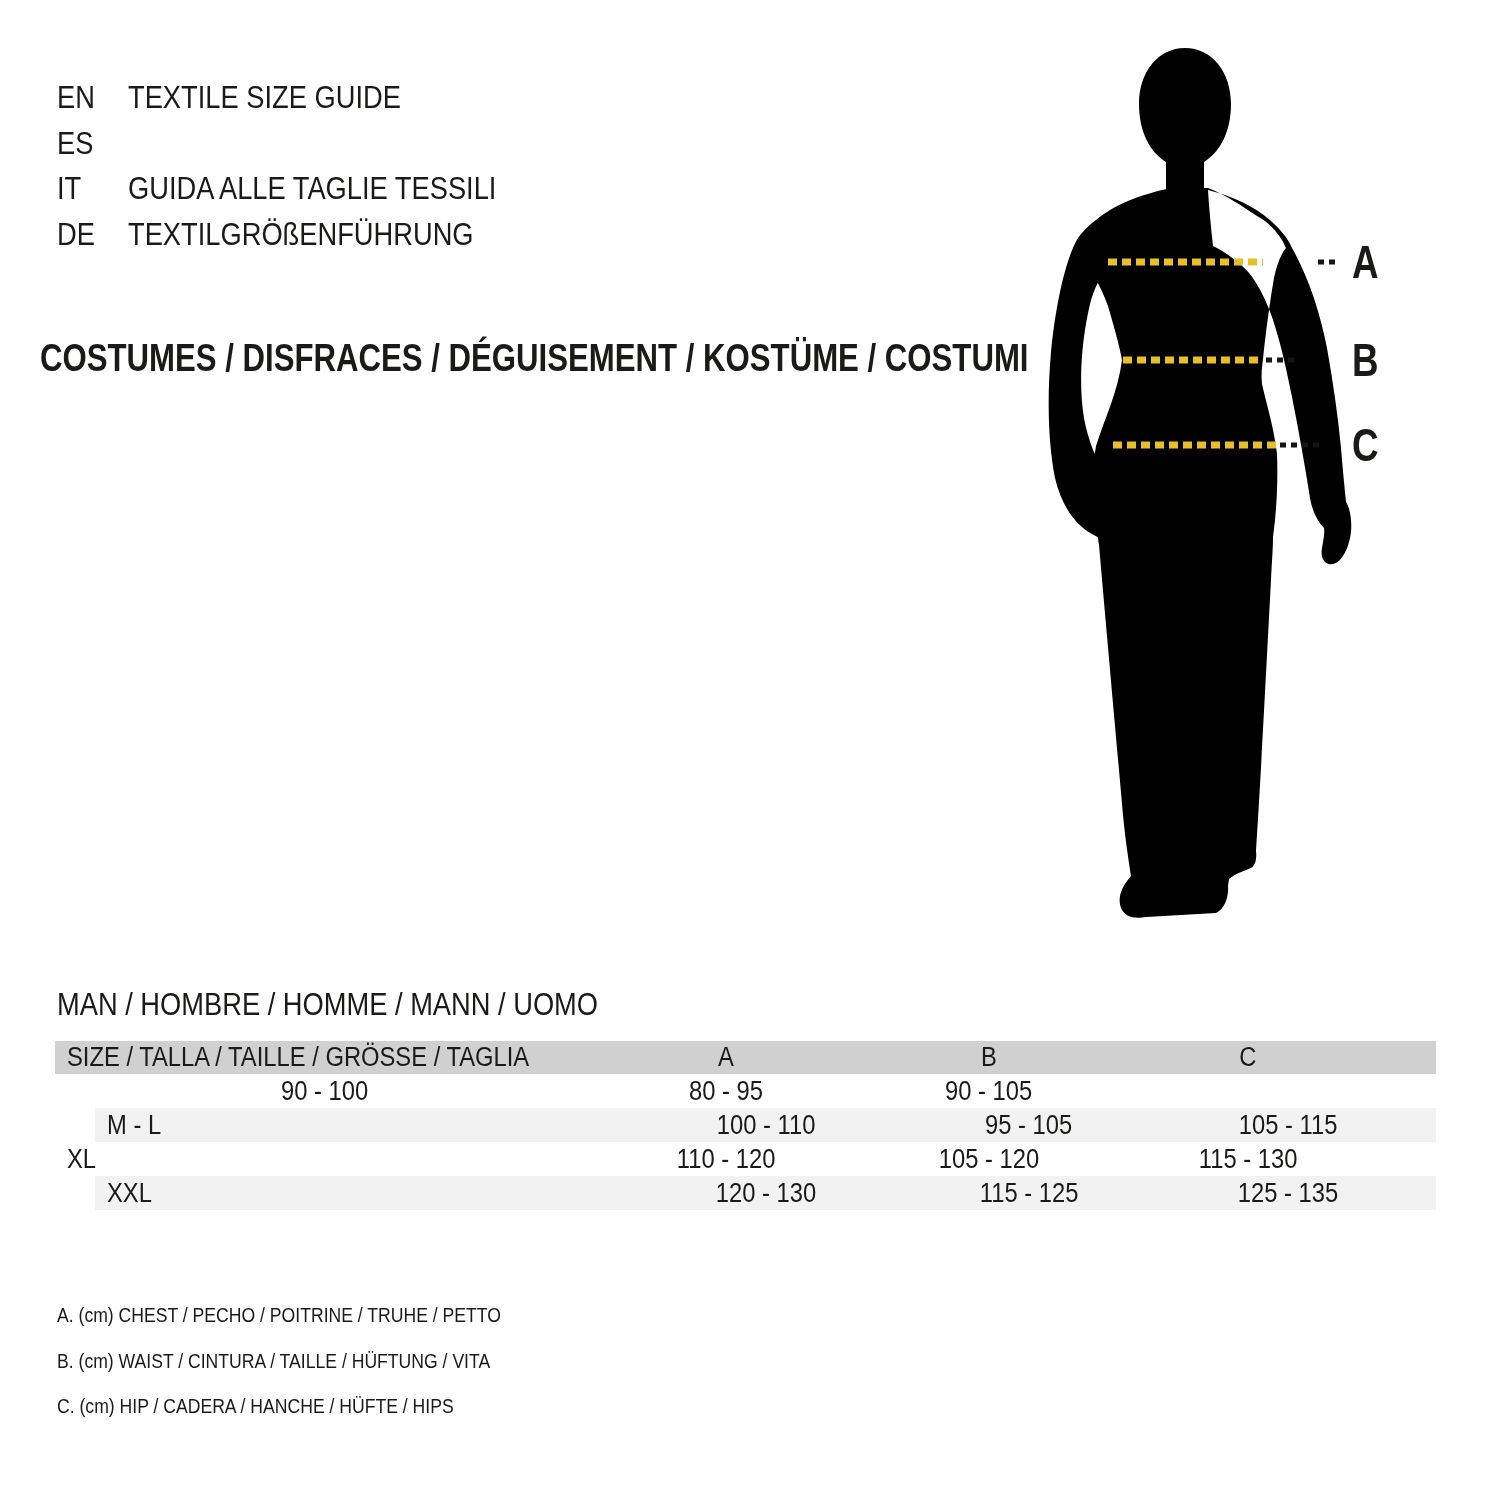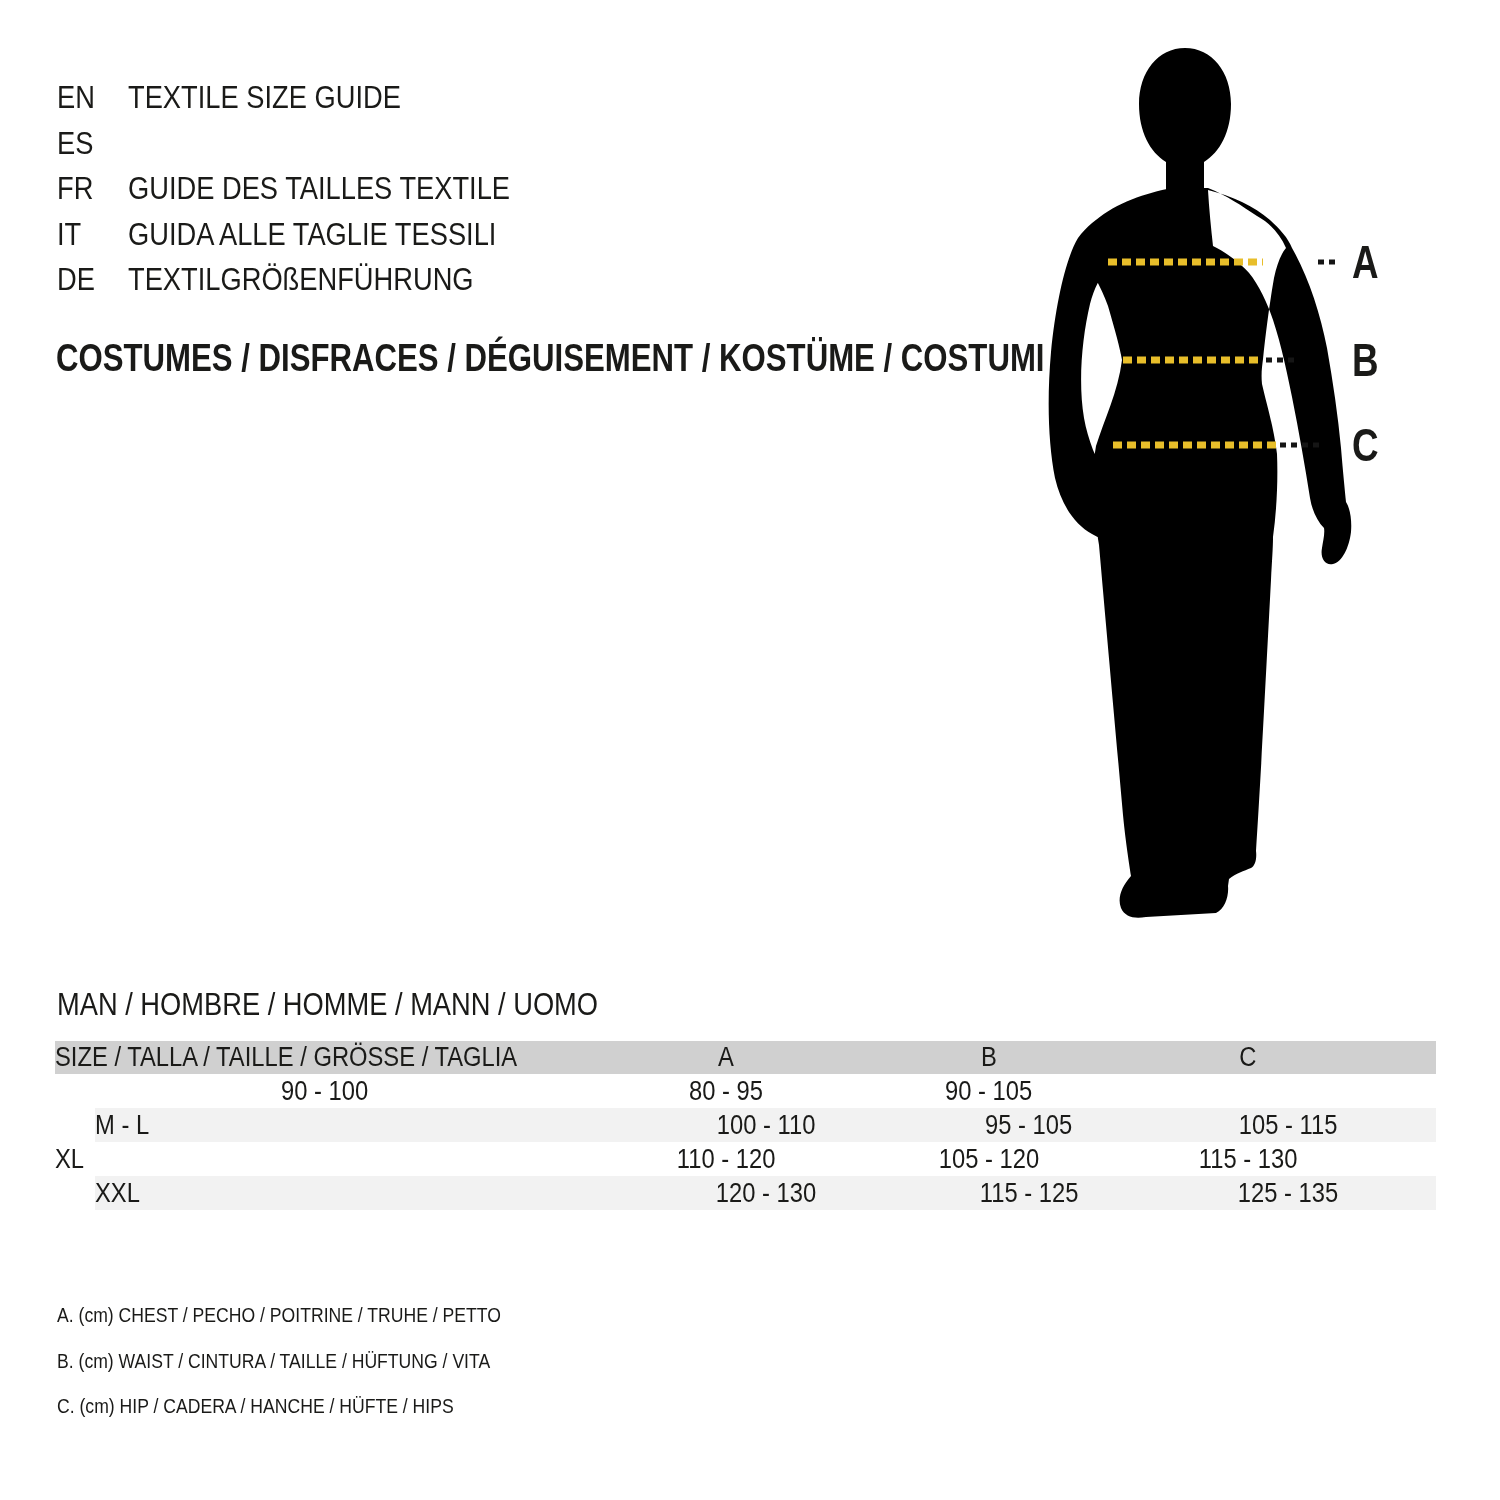--- a/index.html
+++ b/index.html
@@ -15,64 +15,60 @@
     font-family:"Liberation Sans","DejaVu Sans",sans-serif;color:var(--ink);
   }
   .cond{display:inline-block;transform:scaleX(0.88);transform-origin:0 50%;white-space:nowrap;}
   .cond-c{display:inline-block;transform:scaleX(0.88);transform-origin:50% 50%;white-space:nowrap;}
 
   
   .langs{position:absolute;left:57px;top:75px;}
   .lang-row{display:grid;grid-template-columns:71px auto;height:45.5px;line-height:45.5px;font-size:31px;}
 
   
-  .costumes{position:absolute;left:56px;top:337px;margin:0;font-size:38px;line-height:42px;font-weight:bold;}
+  .costumes{position:absolute;left:40px;top:337px;margin:0;font-size:38px;line-height:42px;font-weight:bold;}
   .costumes .cond{transform:scaleX(0.82);}
 
   
   .figure{position:absolute;left:1040px;top:40px;width:320px;height:900px;}
   .sil{fill:var(--silhouette);}
   .dash-y{stroke:var(--accent);stroke-width:7;stroke-dasharray:9 5;fill:none;}
   .dash-b{stroke:#151515;stroke-width:5;stroke-dasharray:6 5;fill:none;}
   .mlabel{position:absolute;left:1352px;width:46px;height:48px;line-height:48px;
     font-size:46px;font-weight:bold;text-align:left;}
   .mlabel span{display:inline-block;transform:scaleX(0.8);transform-origin:0 50%;}
   .mlabel-a{top:238px;} .mlabel-b{top:336px;} .mlabel-c{top:421px;}
 
   
   .man-line{position:absolute;left:57px;top:986px;margin:0;font-size:31px;line-height:38px;font-weight:normal;}
 
   
   .table{position:absolute;left:55px;top:1041px;width:1381px;font-size:27px;}
   .trow{display:grid;grid-template-columns:540px 262px 264px 254px 1fr;align-items:center;height:34px;}
   .trow.thead{background:var(--table-header-bg);height:33px;}
   .trow.alt{background:var(--table-zebra-bg);margin-left:40px;}
-  .cell-size{padding-left:0;text-align:left;}
+  .cell-size{padding-left:12px;text-align:left;}
   .cell-val{text-align:center;}
 
   
   .legend{position:absolute;left:57px;top:1293px;font-size:20px;}
   .legend-row{height:45.5px;line-height:45.5px;}
 </style>
 </head>
 <body>
 
 <div class="canvas">
 
   <section class="langs">
     <div class="lang-row">
       <span><span class="cond">EN</span></span>
       <span><span class="cond">TEXTILE SIZE GUIDE</span></span>
     </div>
     <div class="lang-row">
       <span><span class="cond">ES</span></span>
-    </div>
-    <div class="lang-row">
-      <span><span class="cond">FR</span></span>
-      <span><span class="cond">GUIDE DES TAILLES TEXTILE</span></span>
     </div>
     <div class="lang-row">
       <span><span class="cond">IT</span></span>
       <span><span class="cond">GUIDA ALLE TAGLIE TESSILI</span></span>
     </div>
     <div class="lang-row">
       <span><span class="cond">DE</span></span>
       <span><span class="cond">TEXTILGRÖßENFÜHRUNG</span></span>
     </div>
   </section>

